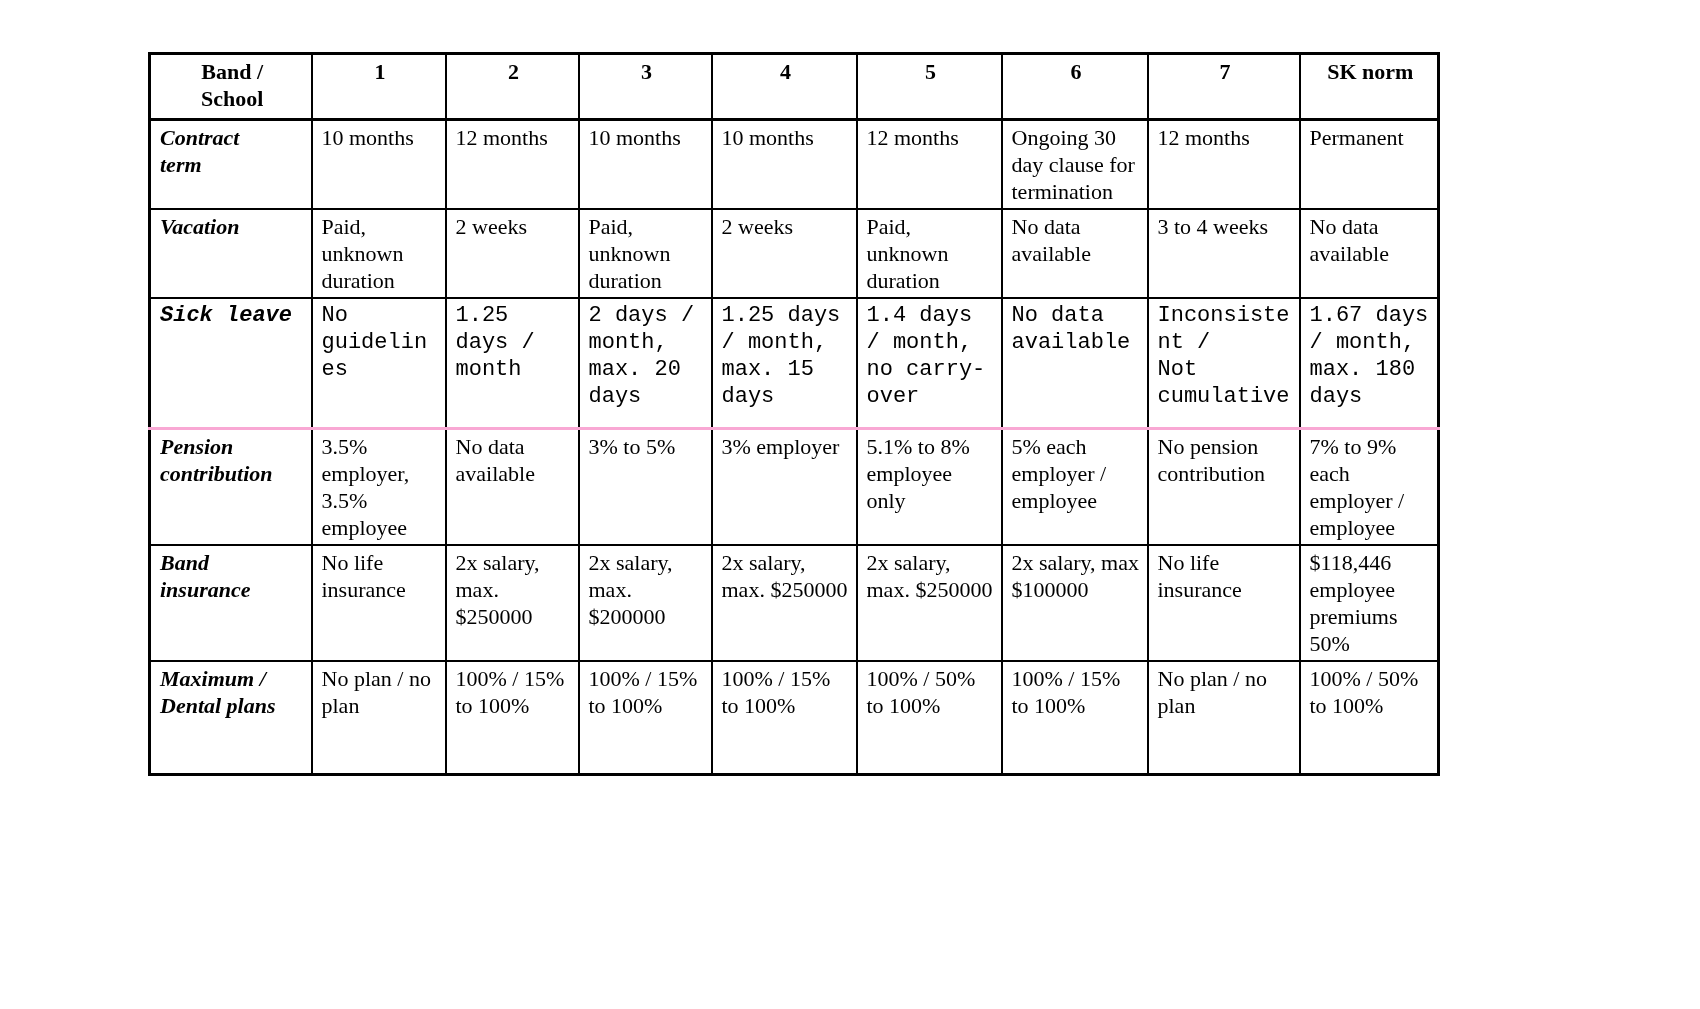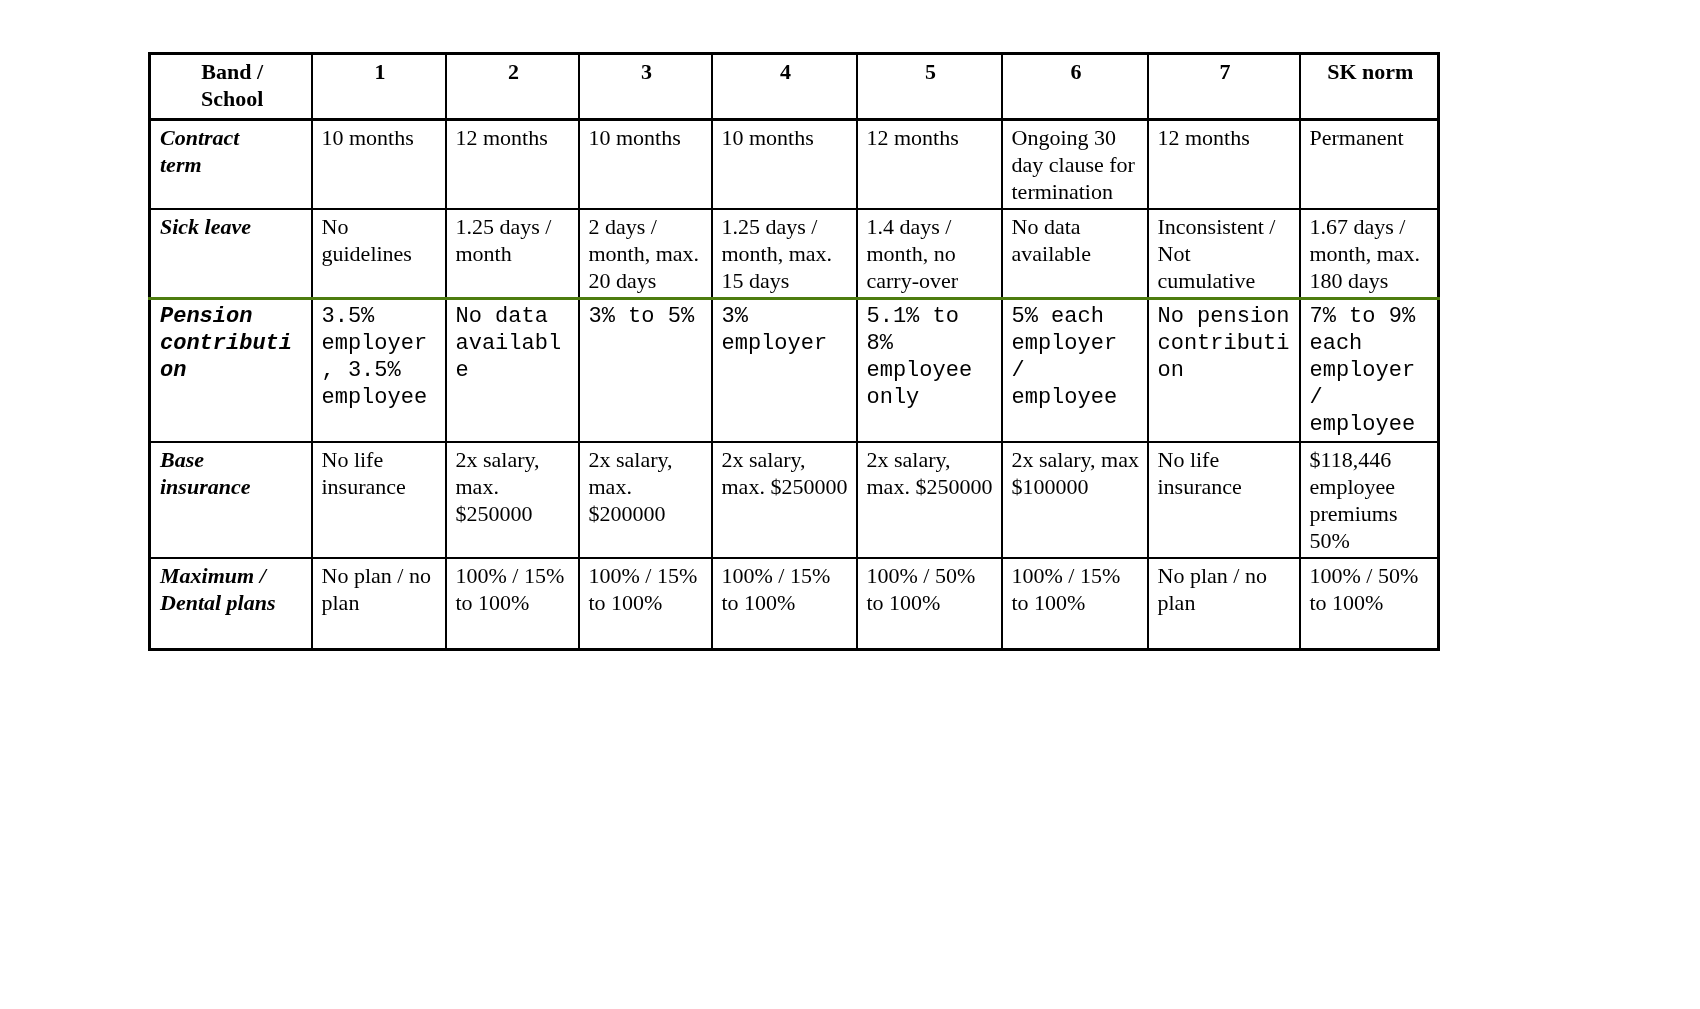--- a/index.html
+++ b/index.html
@@ -43,22 +43,21 @@
   thead .cell.corner,
   thead th:last-child.cell {
     text-align: center;
   }
   .rowhead {
     font-weight: bold;
     font-style: italic;
     text-align: left;
   }
   tr.thick-top .cell {
-    border-top: 3px solid #4d7c0f;
-    font-family: Liberation Mono, monospace;
+    border-top: 3px solid #f9a8d4;
   }
   
   col.c0 { width: 162px; }
   col.c1 { width: 134px; }
   col.c2 { width: 133px; }
   col.c3 { width: 133px; }
   col.c4 { width: 145px; }
   col.c5 { width: 145px; }
   col.c6 { width: 146px; }
   col.c7 { width: 152px; }
@@ -110,20 +109,31 @@
         <td class="cell">10 months</td>
         <td class="cell">12 months</td>
         <td class="cell">10 months</td>
         <td class="cell">10 months</td>
         <td class="cell">12 months</td>
         <td class="cell">Ongoing 30 day clause for termination</td>
         <td class="cell">12 months</td>
         <td class="cell">Permanent</td>
       </tr>
       <tr>
+        <th class="cell rowhead">Vacation</th>
+        <td class="cell">Paid, unknown duration</td>
+        <td class="cell">2 weeks</td>
+        <td class="cell">Paid, unknown duration</td>
+        <td class="cell">2 weeks</td>
+        <td class="cell">Paid, unknown duration</td>
+        <td class="cell">No data available</td>
+        <td class="cell">3 to 4 weeks</td>
+        <td class="cell">No data available</td>
+      </tr>
+      <tr>
         <th class="cell rowhead">Sick leave</th>
         <td class="cell">No guidelines</td>
         <td class="cell">1.25 days / month</td>
         <td class="cell">2 days / month, max. 20 days</td>
         <td class="cell">1.25 days / month, max. 15 days</td>
         <td class="cell">1.4 days / month, no carry-over</td>
         <td class="cell">No data available</td>
         <td class="cell">Inconsistent /
 Not cumulative</td>
         <td class="cell">1.67 days / month, max. 180 days</td>
@@ -134,21 +144,21 @@
         <td class="cell">3.5% employer, 3.5% employee</td>
         <td class="cell">No data available</td>
         <td class="cell">3% to 5%</td>
         <td class="cell">3% employer</td>
         <td class="cell">5.1% to 8% employee only</td>
         <td class="cell">5% each employer / employee</td>
         <td class="cell">No pension contribution</td>
         <td class="cell">7% to 9% each employer / employee</td>
       </tr>
       <tr>
-        <th class="cell rowhead">Base
+        <th class="cell rowhead">Band
 insurance</th>
         <td class="cell">No life insurance</td>
         <td class="cell">2x salary, max. $250000</td>
         <td class="cell">2x salary, max. $200000</td>
         <td class="cell">2x salary, max. $250000</td>
         <td class="cell">2x salary, max. $250000</td>
         <td class="cell">2x salary, max $100000</td>
         <td class="cell">No life insurance</td>
         <td class="cell">$118,446 employee premiums 50%</td>
       </tr>

